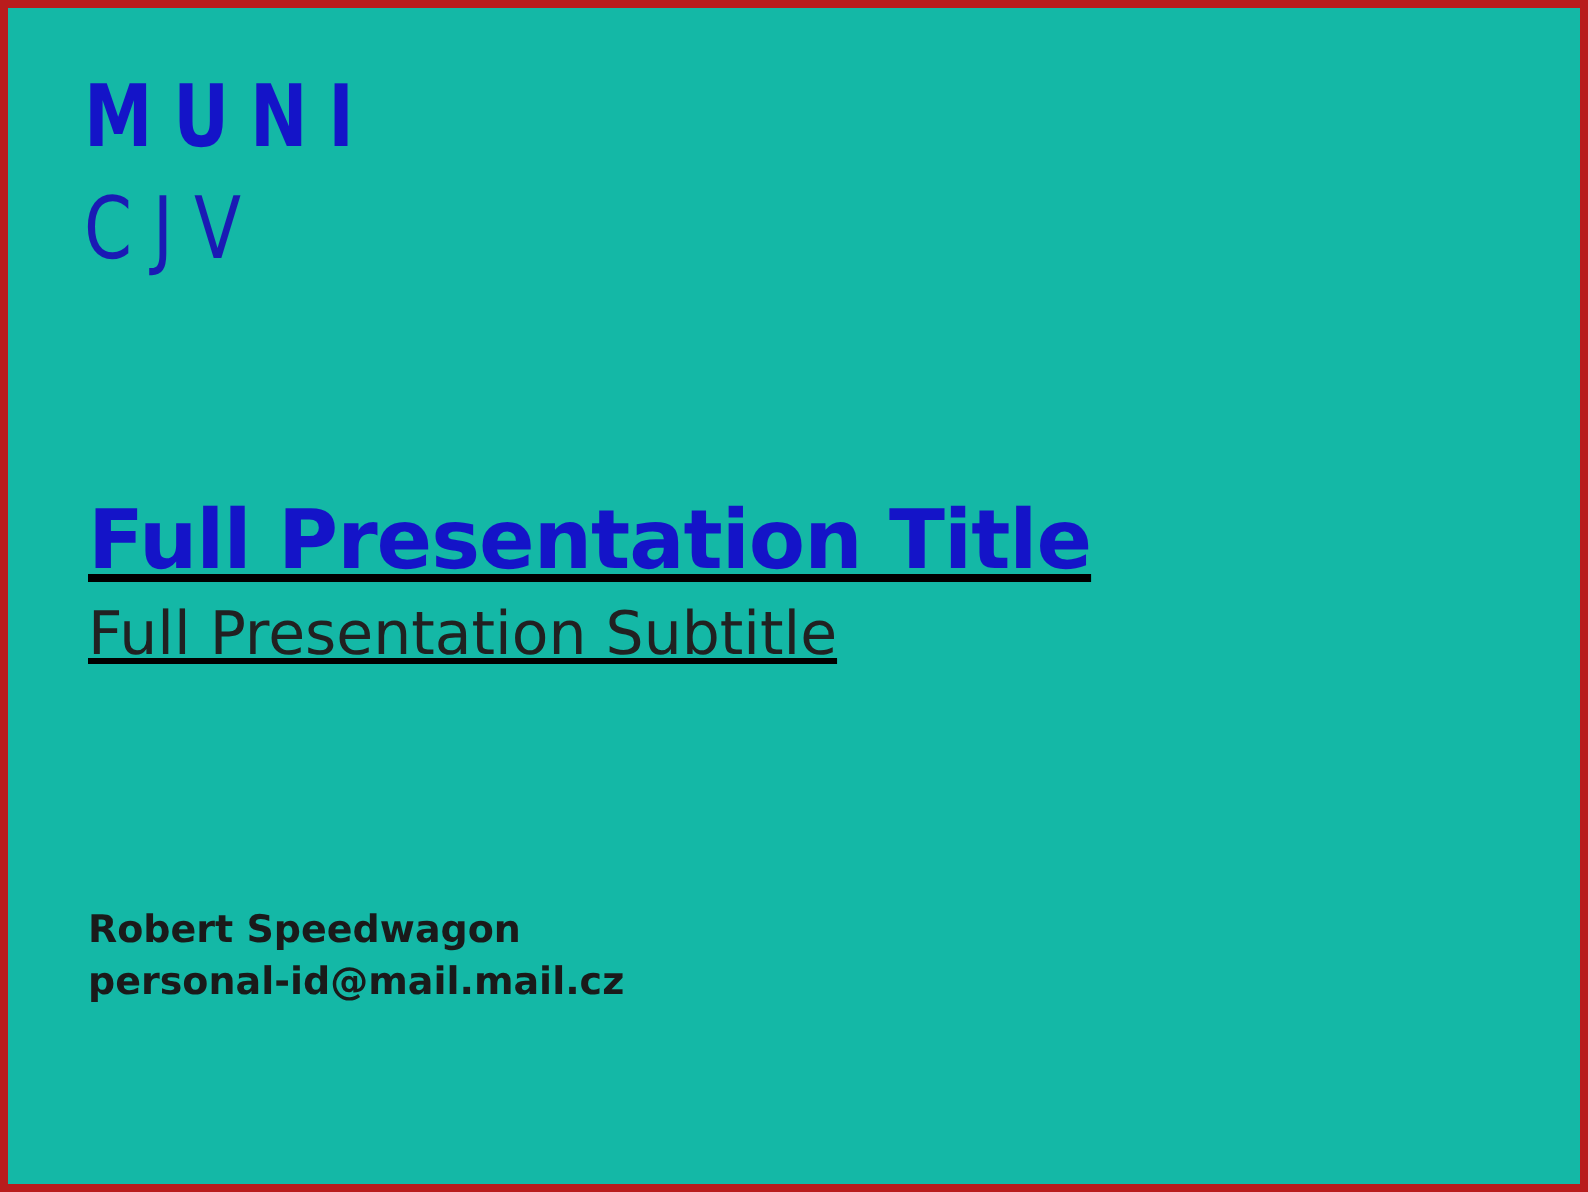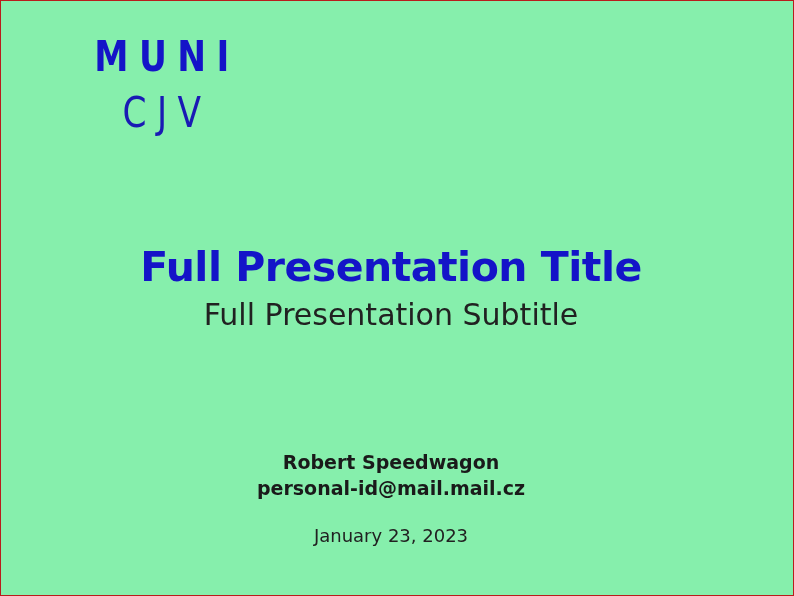--- a/index.html
+++ b/index.html
@@ -9,25 +9,24 @@
     background: #ffffff;
   }
   body {
     font-family: "DejaVu Sans", sans-serif;
   }
 
   .slide {
     position: relative;
     width: 794px;
     height: 596px;
-    background: #86efac;
+    background: #14b8a6;
     box-sizing: border-box;
-    border: 1px solid #b91c1c;
+    border: 4px solid #b91c1c;
     overflow: hidden;
-    text-align: center;
   }
 
   
   .logo {
     position: absolute;
     left: 38px;
     top: 32px;
     width: 320px;
   }
 
@@ -57,20 +56,21 @@
     white-space: nowrap;
     margin-top: 10px;
   }
 
   
   .title-block {
     position: absolute;
     left: 40px;
     top: 242px;
     width: 700px;
+    text-decoration: underline;
   }
 
   .slide-title {
     margin: 0;
     font-family: "DejaVu Sans", sans-serif;
     font-weight: bold;
     font-size: 41px;
     line-height: 48px;
     letter-spacing: -0.5px;
     color: #1414c8;
@@ -138,16 +138,15 @@
   </div>
 
   <div class="title-block">
     <h1 class="slide-title">Full Presentation Title</h1>
     <h2 class="slide-subtitle">Full Presentation Subtitle</h2>
   </div>
 
   <div class="meta-block">
     <p class="author-name">Robert Speedwagon</p>
     <p class="author-email">personal-id@mail.mail.cz</p>
-    <p class="date">January 23, 2023</p>
   </div>
 
 </div>
 
 </body></html>

